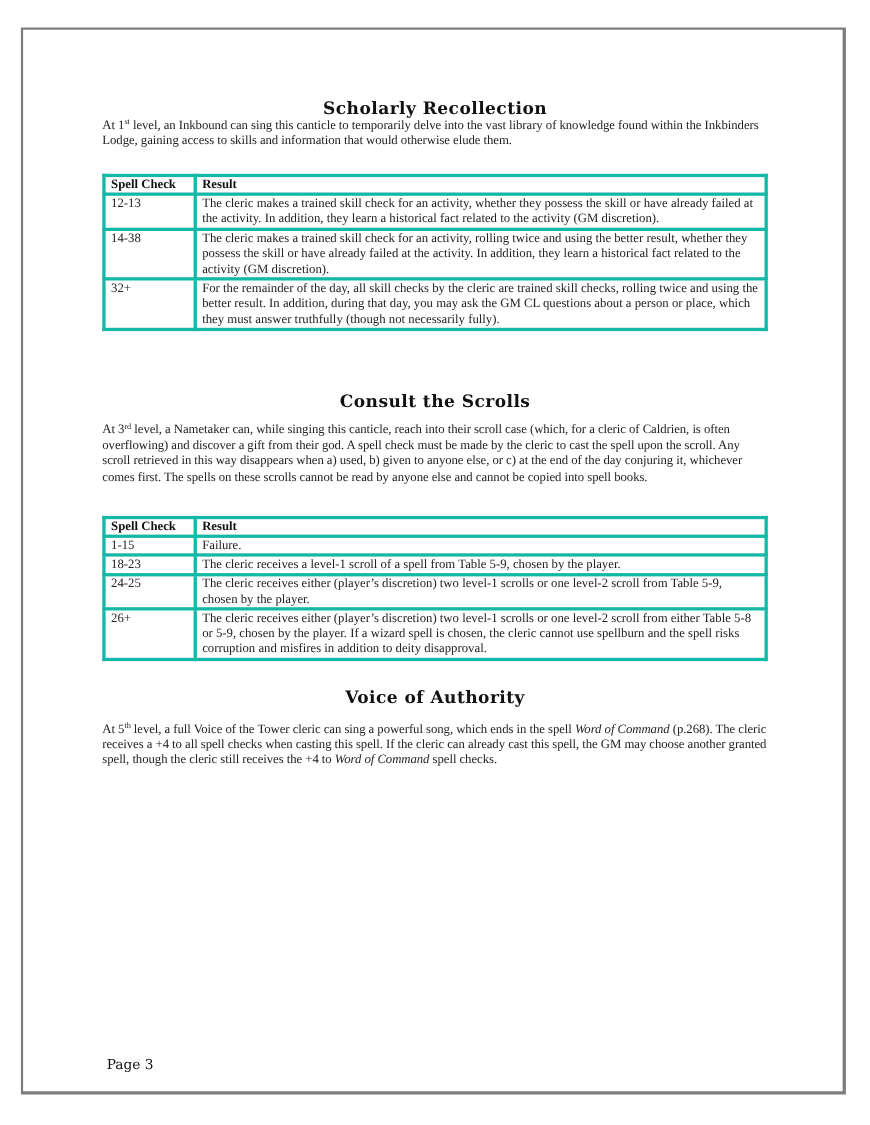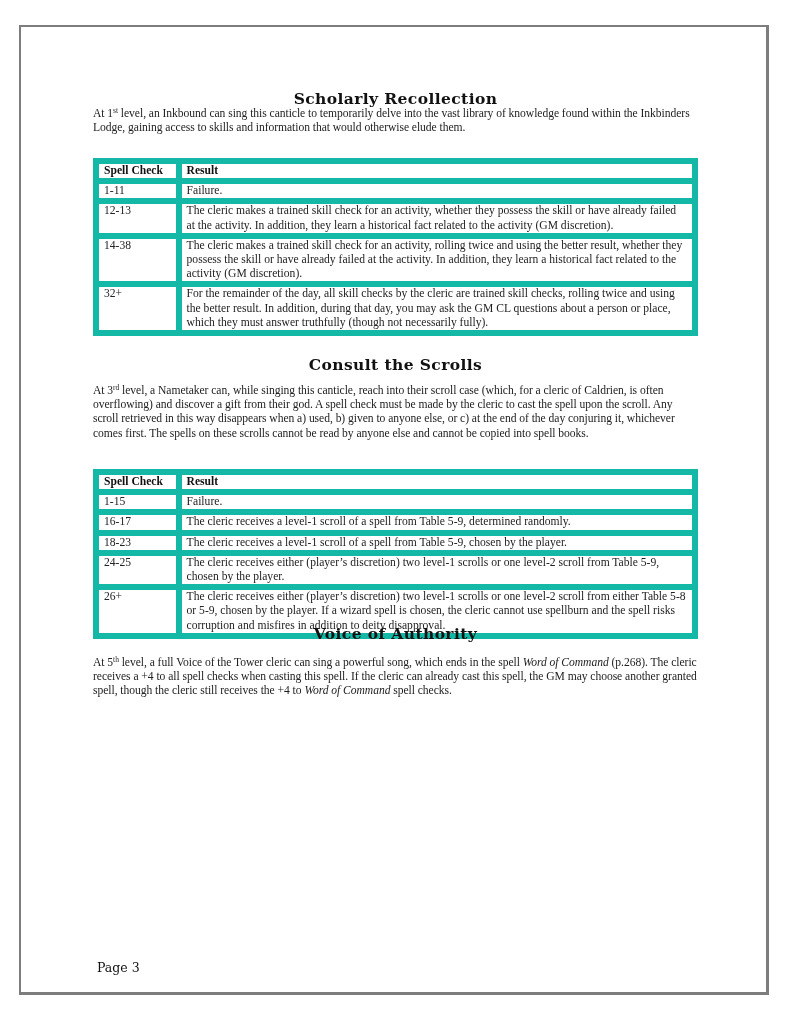--- a/index.html
+++ b/index.html
@@ -22,21 +22,21 @@
       position: absolute; left: 0; width: 605px;
       font-size: 11.6px; line-height: 14.2px; color: #222; letter-spacing: -0.05px;
     }
     .para sup { font-size: 7.5px; line-height: 0; vertical-align: 4px; }
     .para i { font-style: italic; }
     table.spell-table {
       position: absolute; left: 0; width: 605px;
       border-collapse: collapse; font-size: 11.6px; line-height: 14.2px; color: #222;
     }
     table.spell-table td, table.spell-table th {
-      border: 6px solid #14b8a6; padding: 0 5px 0 5px; vertical-align: top; text-align: left; font-weight: normal;
+      border: 3px solid #14b8a6; padding: 0 5px 0 5px; vertical-align: top; text-align: left; font-weight: normal;
     }
     table.spell-table th { color: #111; font-weight: bold; }
     table.spell-table col.c1 { width: 83px; }
     table.spell-table col.c2 { width: 522px; }
     .footer {
       position: absolute; left: 97px; top: 960px;
       font-family: "DejaVu Serif", "Liberation Serif", serif; font-weight: normal; font-size: 12.5px; color: #111;
     }
   </style>
 </head>
@@ -51,24 +51,20 @@
 
   <table class="spell-table" style="top:158px;">
     <colgroup>
         <col class="c1">
         <col class="c2">
       </colgroup>
     <tbody>
         <tr>
       <th>Spell Check</th>
       <th>Result</th>
-    </tr>
-    <tr>
-      <td>1-11</td>
-      <td>Failure.</td>
     </tr>
     <tr>
       <td>12-13</td>
       <td>The cleric makes a trained skill check for an activity, whether they possess the skill or have already failed at the activity. In addition, they learn a historical fact related to the activity (GM discretion).</td>
     </tr>
     <tr>
       <td>14-38</td>
       <td>The cleric makes a trained skill check for an activity, rolling twice and using the better result, whether they possess the skill or have already failed at the activity. In addition, they learn a historical fact related to the activity (GM discretion).</td>
     </tr>
     <tr>
@@ -89,24 +85,20 @@
     <tbody>
         <tr>
       <th>Spell Check</th>
       <th>Result</th>
     </tr>
     <tr>
       <td>1-15</td>
       <td>Failure.</td>
     </tr>
     <tr>
-      <td>16-17</td>
-      <td>The cleric receives a level-1 scroll of a spell from Table 5-9, determined randomly.</td>
-    </tr>
-    <tr>
       <td>18-23</td>
       <td>The cleric receives a level-1 scroll of a spell from Table 5-9, chosen by the player.</td>
     </tr>
     <tr>
       <td>24-25</td>
       <td>The cleric receives either (player’s discretion) two level-1 scrolls or one level-2 scroll from Table 5-9, chosen by the player.</td>
     </tr>
     <tr>
       <td>26+</td>
       <td>The cleric receives either (player’s discretion) two level-1 scrolls or one level-2 scroll from either Table 5-8 or 5-9, chosen by the player. If a wizard spell is chosen, the cleric cannot use spellburn and the spell risks corruption and misfires in addition to deity disapproval.</td>

